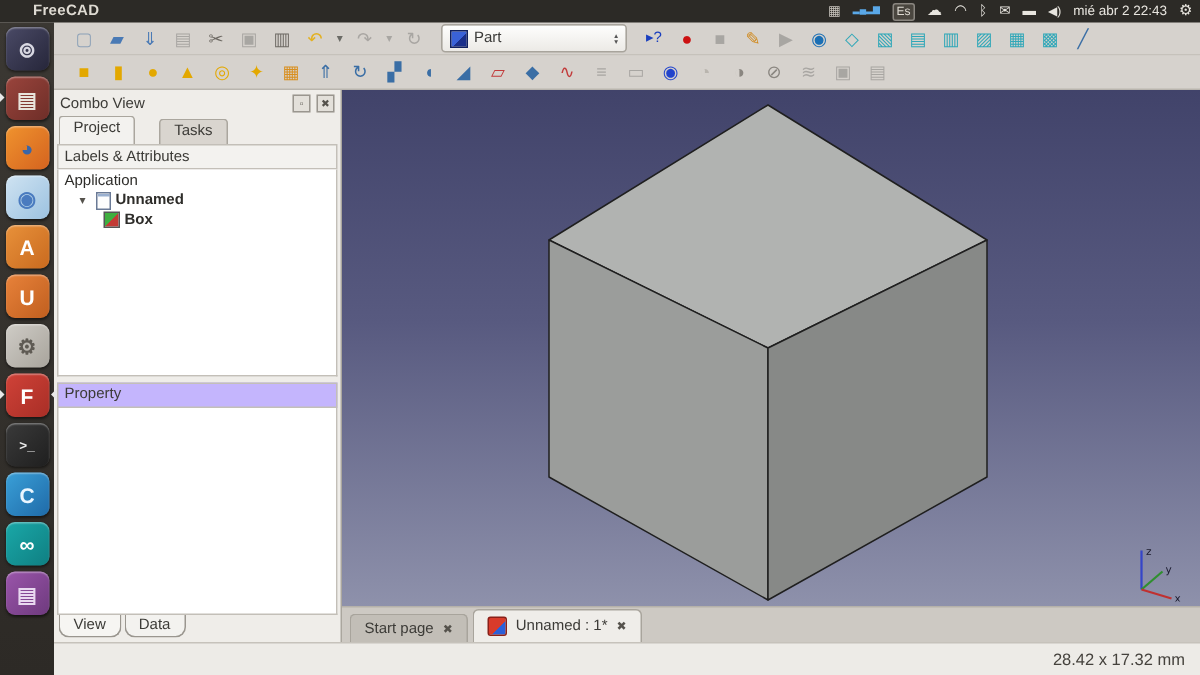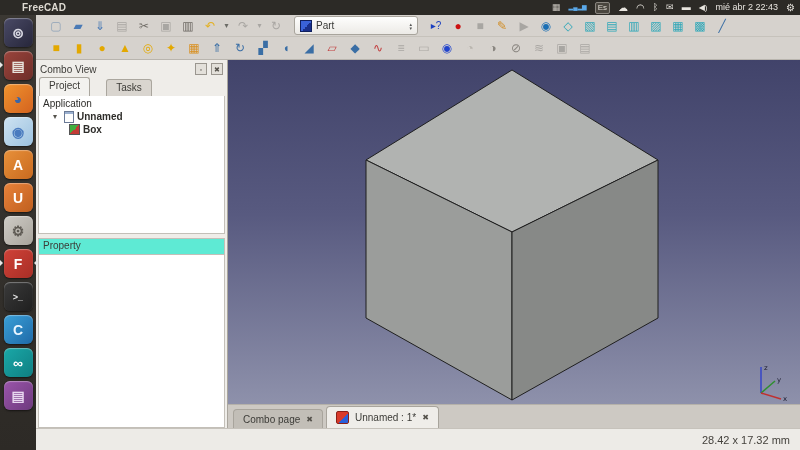--- a/index.html
+++ b/index.html
@@ -39,21 +39,21 @@
   .ctab.active{background:#f3f2ef;height:15px}
   .labels-header{height:15px;background:#f3f2ef;border:1px solid #c3bfb8;font-size:10px;display:flex;align-items:center;padding-left:4px;color:#3c3b37;margin:0 2px}
   .tree{background:#fff;border:1px solid #c3bfb8;border-top:none;margin:0 2px;font-size:10px;color:#2e2d2a;flex:0 0 136px;padding-top:1px}
   .trow{display:flex;align-items:center;gap:3px;height:13px;padding-left:4px}
   .trow .caret{font-size:8px;color:#55524c;width:8px}
   .trow.indent1{padding-left:14px}
   .trow.indent2{padding-left:30px}
   .trow b{font-weight:bold}
   .docicon{width:8px;height:10px;background:#fdfdfd;border:1px solid #6a7a96;box-shadow:inset 0 2px 0 #9ab0d0}
   .boxicon{width:9px;height:9px;background:linear-gradient(135deg,#3fae3f 50%,#c23b35 50%);border:1px solid #555}
-  .prop-header{display:flex;height:15px;border:1px solid #c3bfb8;margin:4px 2px 0 2px;background:#5eead4;font-size:10px;color:#3c3b37}
+  .prop-header{display:flex;height:15px;border:1px solid #c3bfb8;margin:4px 2px 0 2px;background:#c4b5fd;font-size:10px;color:#3c3b37}
   .prop-col{padding:1px 4px;border-right:1px solid #c3bfb8;width:80px;box-sizing:border-box}
   .prop-col:last-child{flex:1;border-right:none}
   .prop-body{flex:1;background:#fff;border:1px solid #c3bfb8;border-top:none;margin:0 2px}
   .bottom-tabs{height:18px;display:flex;padding-left:3px;gap:2px;align-items:flex-start}
   .btab{font-size:10px;padding:1px 9px 2px 9px;border:1px solid #9a968f;border-top:none;background:#f3f2ef;color:#3c3b37;border-radius:0 0 7px 7px}
   .btab.active{background:#f6f5f2}
 
   
   .viewport{position:absolute;left:228px;top:60px;width:572px;height:344px;overflow:hidden}
   .viewport svg.cube{position:absolute;left:0;top:0}
@@ -211,39 +211,47 @@
       <span class="combo-btns">
         <span class="dockbtn">▫</span>
         <span class="dockbtn">✖</span>
       </span>
     </div>
     <div class="combo-tabs">
 
     <span class="ctab active">Project</span>
         <span class="ctab">Tasks</span>
       </div>
+    <div class="labels-header">
+      <span>Labels &amp; Attributes</span>
+    </div>
     <div class="tree">
       <div class="trow">
         <span>Application</span>
       </div>
       <div class="trow indent1">
         <span class="caret">▾</span>
         <span class="docicon"></span>
         <b>Unnamed</b>
       </div>
       <div class="trow indent2">
         <span class="boxicon"></span>
         <b>Box</b>
       </div>
     </div>
     <div class="prop-header">
 
     <span class="prop-col">Property</span>
       </div>
     <div class="prop-body"></div>
+    <div class="bottom-tabs">
+
+    <span class="btab active">View</span>
+        <span class="btab">Data</span>
+      </div>
   </div>
 
   <div class="viewport" style=";background:linear-gradient(180deg,#41436a 0%,#585a80 45%,#8e91ab 100%)">
     <svg class="cube" width="572" height="344" viewBox="0 0 572 344">
       <polygon points="284,10 430,100 284,172 138,100" stroke-width="1" stroke-linejoin="round" fill="#b1b3b1" stroke="#1f1f1f"></polygon>
       <polygon points="138,100 284,172 284,340 138,258" stroke-width="1" stroke-linejoin="round" fill="#9b9d9b" stroke="#1f1f1f"></polygon>
       <polygon points="284,172 430,100 430,258 284,340" stroke-width="1" stroke-linejoin="round" fill="#878987" stroke="#1f1f1f"></polygon>
     </svg>
     <svg class="axis" width="46" height="42">
       <line x1="12" y1="34" x2="12" y2="8" stroke-width="1.5" stroke="#3545c8"></line>
@@ -252,21 +260,21 @@
       <text x="15" y="11" fill="#1a1a2e">z</text>
       <text x="28" y="23" fill="#1a1a2e">y</text>
       <text x="34" y="42" fill="#1a1a2e">x</text>
     </svg>
   </div>
 
   <div class="doctabs">
 
   <span class="dtab">
 
-        <span>Combo page</span>
+        <span>Start page</span>
         <span class="dclose">✖</span>
       </span>
       <span class="dtab active">
         <span class="fcicon show"></span>
         <span>Unnamed : 1*</span>
         <span class="dclose">✖</span>
       </span>
     </div>
 
   <div class="statusbar">

